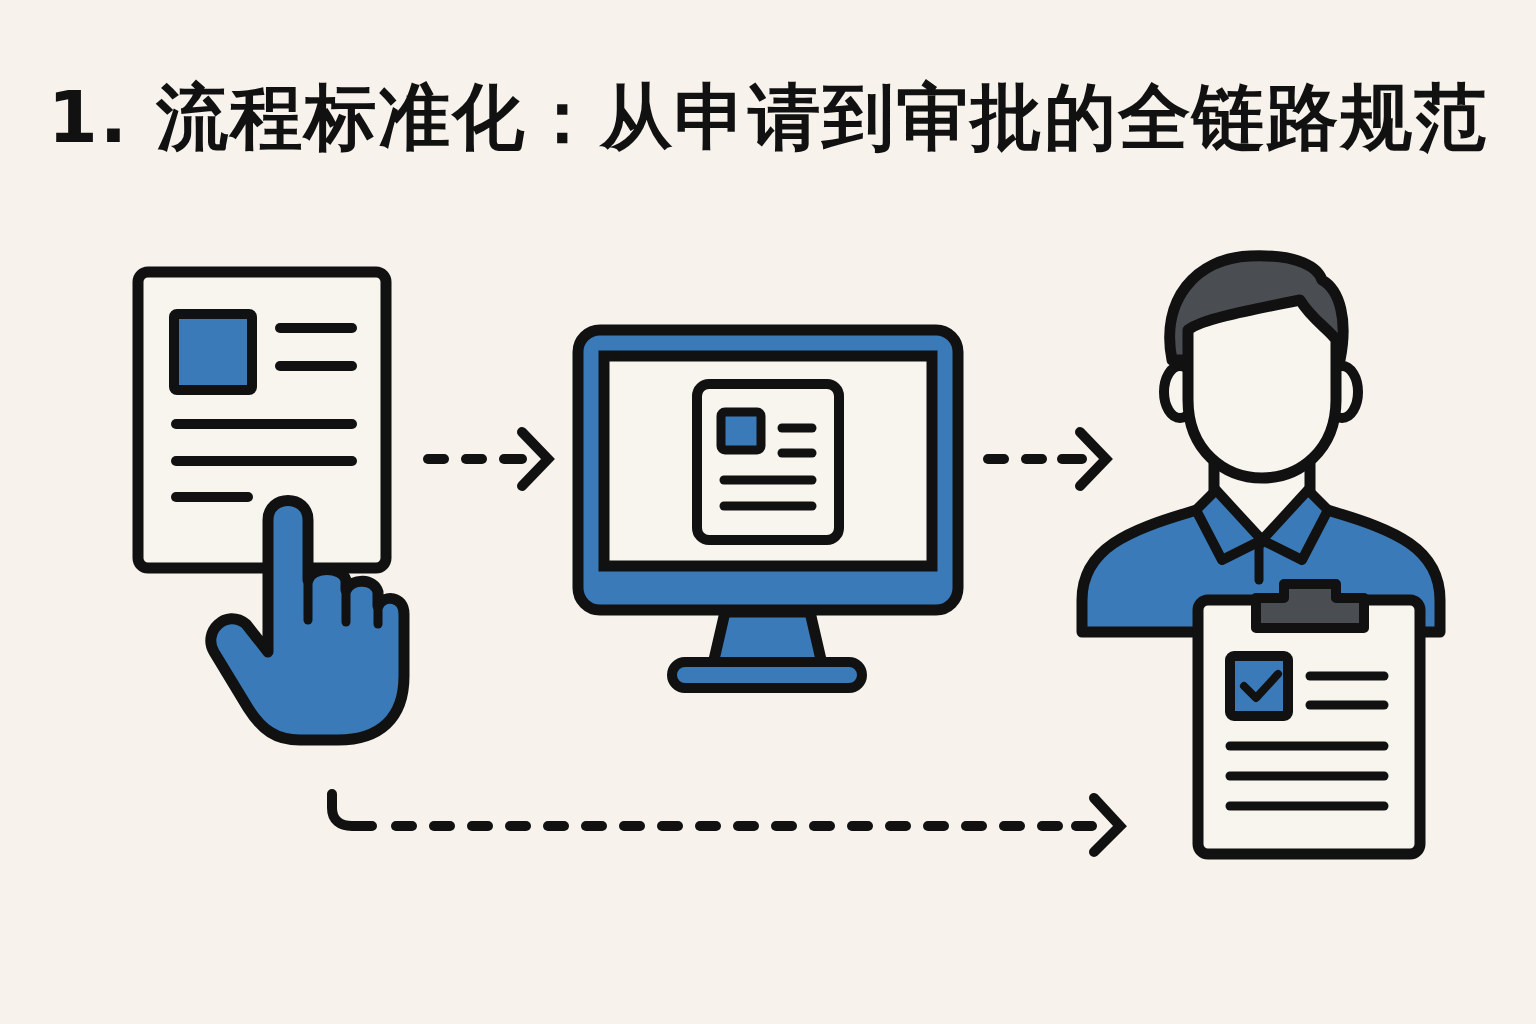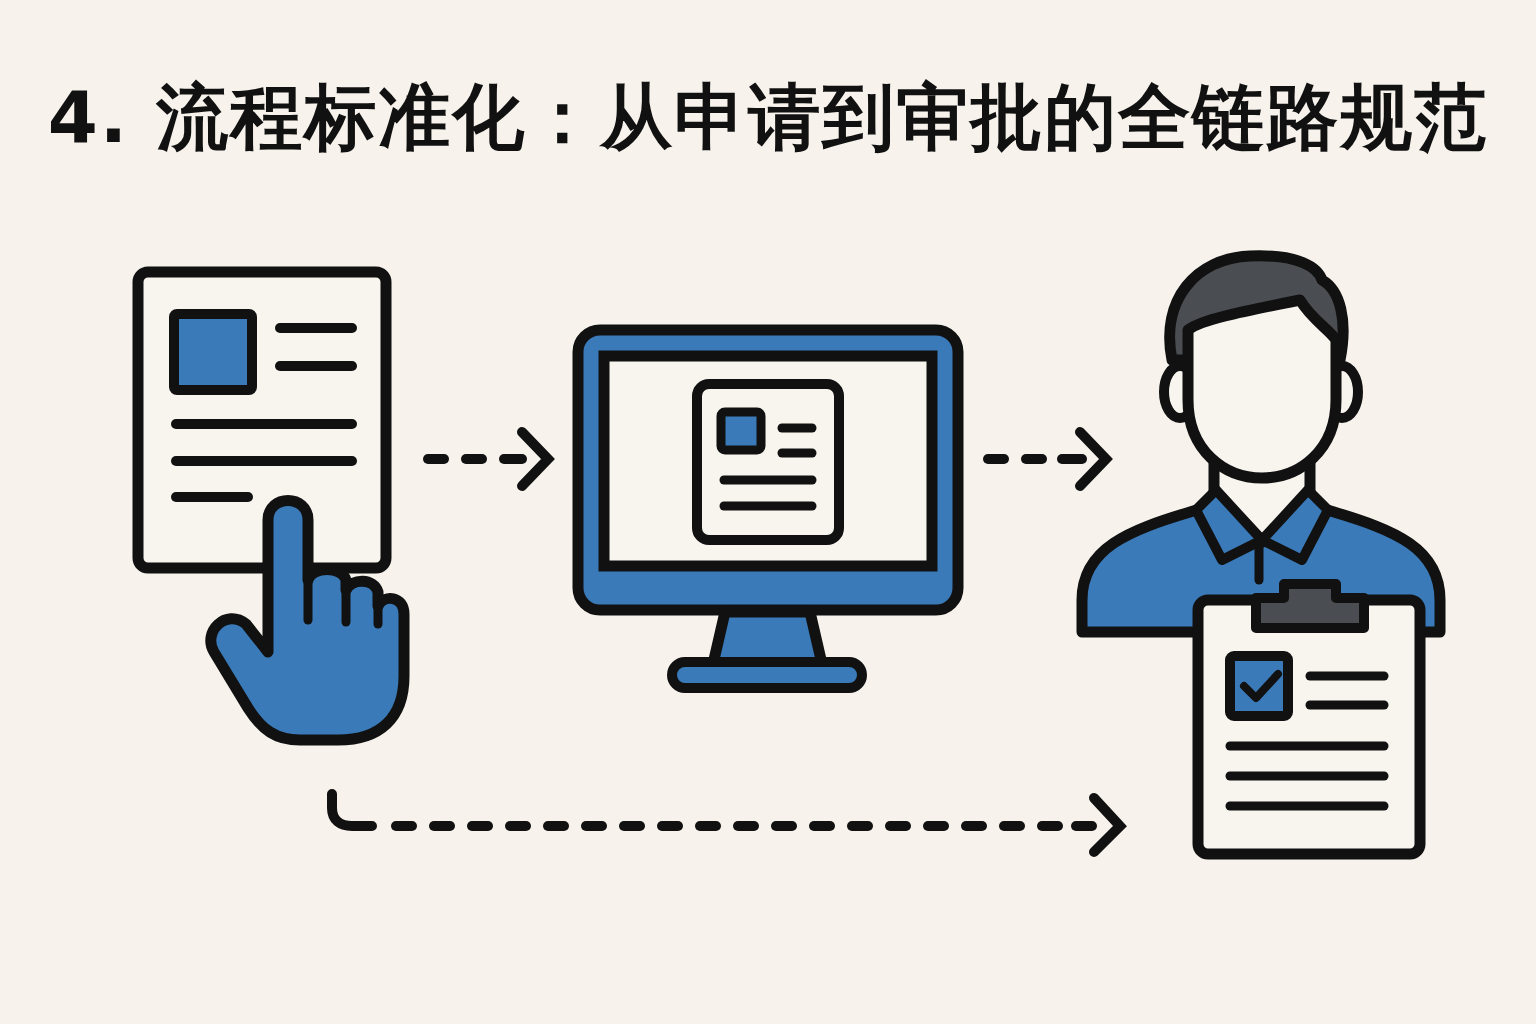--- a/index.html
+++ b/index.html
@@ -28,21 +28,21 @@
     }
     svg.canvas {
       position: absolute;
       left: 0;
       top: 0;
     }
   </style>
 </head>
 <body>
 
-<div class="title">4. 流程标准化：从申请到审批的全链路规范</div>
+<div class="title">1. 流程标准化：从申请到审批的全链路规范</div>
 
 <svg class="canvas" width="1536" height="1024" viewBox="0 0 1536 1024">
 
   <g>
     <rect x="138" y="272" width="248" height="296" rx="10" fill="#f8f5ef" stroke="#111" stroke-width="11"></rect>
     <rect x="174" y="314" width="78" height="76" rx="3" fill="#3a7ab8" stroke="#111" stroke-width="10"></rect>
     <g stroke="#111" stroke-width="10" stroke-linecap="round">
       <line x1="280" y1="328" x2="352" y2="328"></line>
       <line x1="280" y1="366" x2="352" y2="366"></line>
       <line x1="176" y1="424" x2="352" y2="424"></line>

